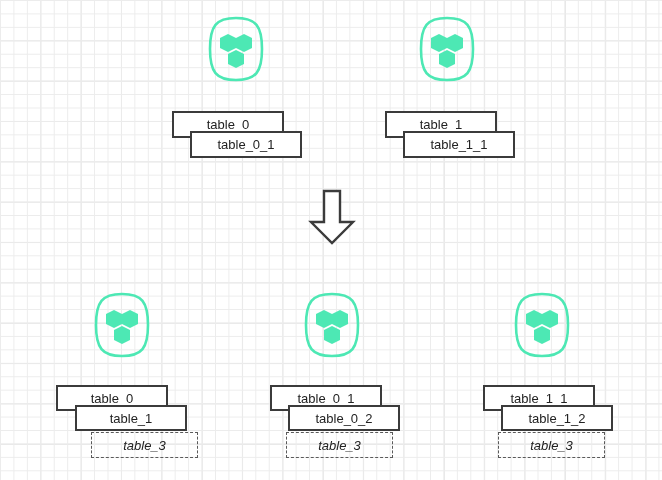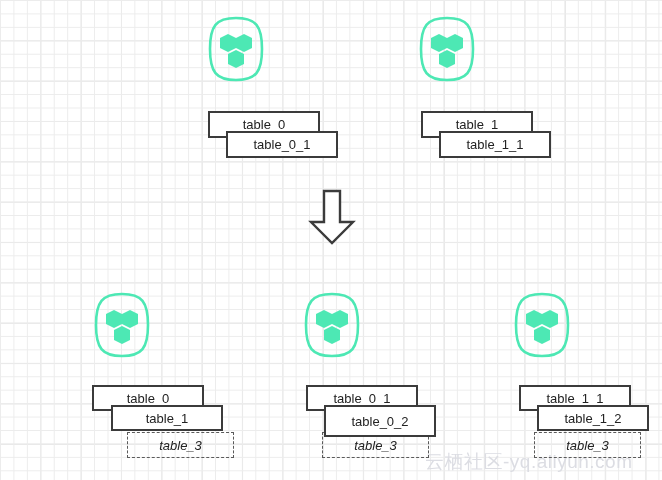--- a/index.html
+++ b/index.html
@@ -53,21 +53,20 @@
     background: #ffffff;
     border: 2px solid #3b3b3b;
     color: #222222;
     font-family: "Liberation Sans", sans-serif;
     font-size: 13px;
     display: flex;
     align-items: center;
     justify-content: center;
     text-align: center;
     white-space: nowrap;
-    margin-left: 36px;
   }
   .tbox.back  { z-index: 2; }
   .tbox.front { z-index: 3; }
   .tbox.dashed {
     z-index: 1;
     border: 1px dashed #5a5a5a;
     background: transparent;
     font-style: italic;
   }
 
@@ -126,30 +125,29 @@
 
   <div class="app-icon" style="left:296px; top:286px;">
     <svg width="72" height="78" viewBox="0 0 72 78">
       <path d="M10 39 C10 16 16 8 36 8 C56 8 62 16 62 39 C62 62 56 70 36 70 C16 70 10 62 10 39 Z" fill="none" stroke="#4DE8B4" stroke-width="2.6"></path>
       <polygon points="20,28 28,24 36,28 36,38 28,42 20,38" fill="#4DE8B4"></polygon>
       <polygon points="36,28 44,24 52,28 52,38 44,42 36,38" fill="#4DE8B4"></polygon>
       <polygon points="28,44 36,40 44,44 44,54 36,58 28,54" fill="#4DE8B4"></polygon>
     </svg>
   </div>
   <div class="tbox back" style="left:270px; top:385px; width:112px; height:26px;">table_0_1</div>
-  <div class="tbox front" style="left:288px; top:405px; width:112px; height:32px;">table_0_2</div>
+  <div class="tbox front" style="left:288px; top:405px; width:112px; height:26px;">table_0_2</div>
   <div class="tbox dashed" style="left:286px; top:432px; width:107px; height:26px;">table_3</div>
 
   <div class="app-icon" style="left:506px; top:286px;">
     <svg width="72" height="78" viewBox="0 0 72 78">
       <path d="M10 39 C10 16 16 8 36 8 C56 8 62 16 62 39 C62 62 56 70 36 70 C16 70 10 62 10 39 Z" fill="none" stroke="#4DE8B4" stroke-width="2.6"></path>
       <polygon points="20,28 28,24 36,28 36,38 28,42 20,38" fill="#4DE8B4"></polygon>
       <polygon points="36,28 44,24 52,28 52,38 44,42 36,38" fill="#4DE8B4"></polygon>
       <polygon points="28,44 36,40 44,44 44,54 36,58 28,54" fill="#4DE8B4"></polygon>
     </svg>
   </div>
   <div class="tbox back" style="left:483px; top:385px; width:112px; height:26px;">table_1_1</div>
   <div class="tbox front" style="left:501px; top:405px; width:112px; height:26px;">table_1_2</div>
   <div class="tbox dashed" style="left:498px; top:432px; width:107px; height:26px;">table_3</div>
 
-  <div class="watermark">云栖社区-yq.aliyun.com</div>
 
 </div>
 
 </body></html>

